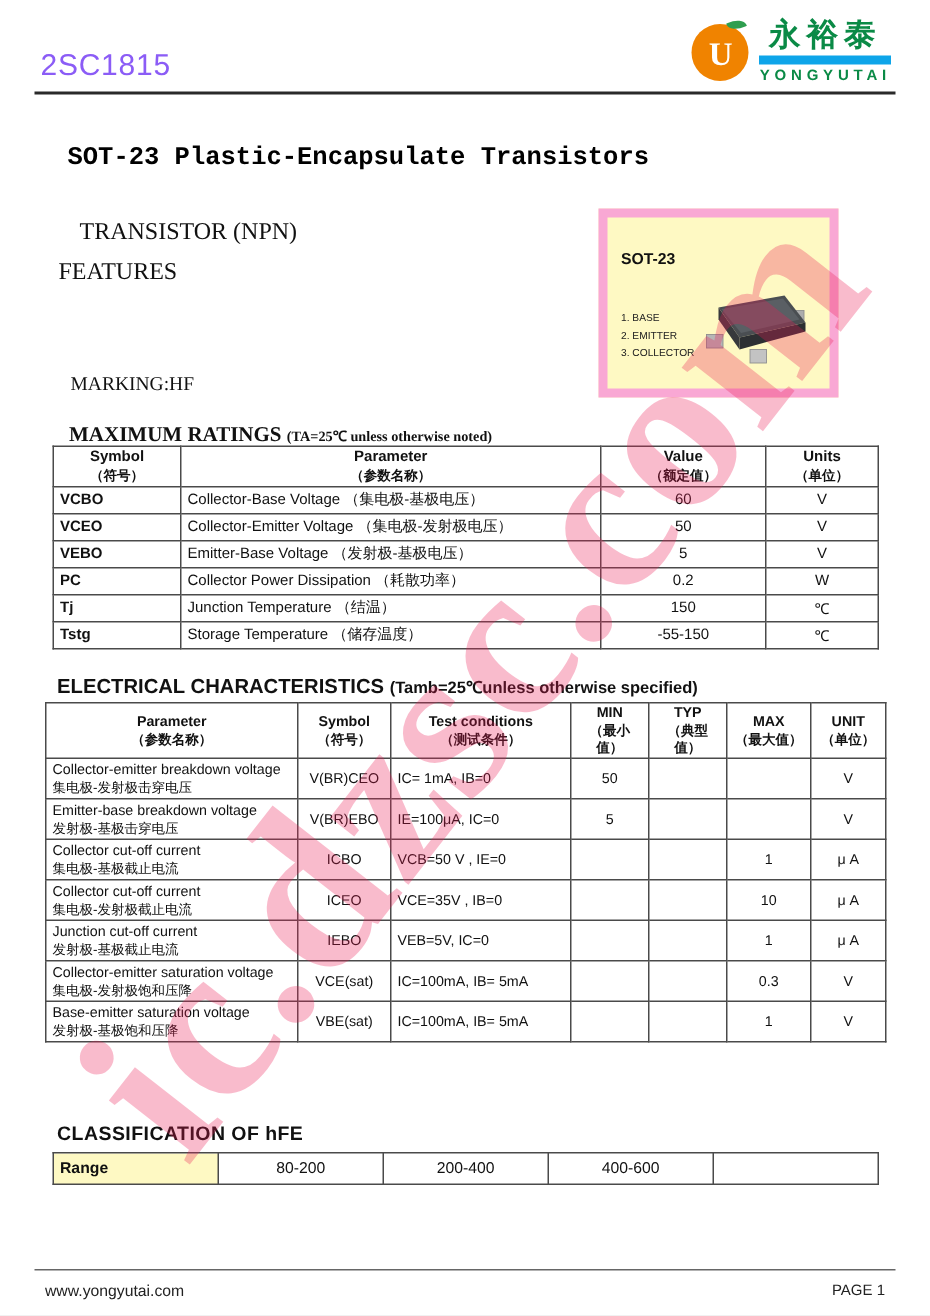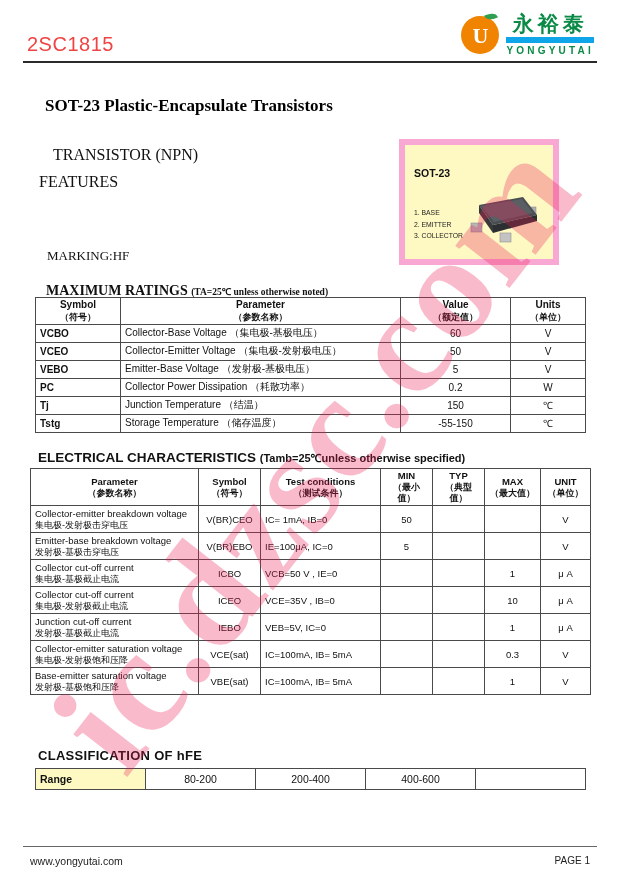--- a/index.html
+++ b/index.html
@@ -12,37 +12,37 @@
   
   .watermark {
     position:absolute; left:-135px; top:368px; width:900px;
     text-align:center; transform:rotate(-52deg);
     font-family:"Liberation Serif", serif;
     font-size:150px; font-weight:bold; letter-spacing:2px;
     color:rgba(236,30,85,0.30);
     pointer-events:none; z-index:9; white-space:nowrap;
   }
   
-  .part-number { position:absolute; top:33px; left:27px; font-size:20px; letter-spacing:0.5px; color:#ef4444; }
+  .part-number { position:absolute; top:33px; left:27px; font-size:20px; letter-spacing:0.5px; color:#8b5cf6; }
   .header-rule { position:absolute; top:61px; left:23px; width:574px; border-top:2px solid #2a2a2a; }
   .logo { position:absolute; top:13px; right:26px; display:flex; align-items:center; gap:7px; }
   .logo-mark {
     position:relative; width:38px; height:38px; border-radius:50%;
     background:#f08300; display:flex; align-items:center; justify-content:center;
   }
   .logo-mark .u { color:#fff; font-weight:bold; font-size:22px; font-family:"Liberation Serif",serif; transform:translateY(1px); }
   .logo-leaf {
     position:absolute; top:-3px; right:2px; width:12px; height:7px;
     background:#2e9e4f; border-radius:0 90% 0 90%; transform:rotate(-25deg);
   }
   .logo-text { display:flex; flex-direction:column; align-items:center; }
   .logo-cn { color:#0a8a46; font-size:21px; font-weight:bold; letter-spacing:4px; line-height:1; }
   .logo-en { color:#0a8a46; font-size:10px; font-weight:bold; letter-spacing:3.2px; margin-top:3px; border-top:6px solid #0ea5e9; padding-top:2px; }
   
-  .doc-title { position:absolute; top:96px; left:45px; font-family:Liberation Serif, serif; font-weight:bold; font-size:17px; color:#000; }
+  .doc-title { position:absolute; top:96px; left:45px; font-family:Liberation Mono, monospace; font-weight:bold; font-size:17px; color:#000; }
   .transistor-type { position:absolute; top:146px; left:53px; font-family:"Liberation Serif",serif; font-size:16px; }
   .features-label { position:absolute; top:173px; left:39px; font-family:"Liberation Serif",serif; font-size:16px; }
   .marking { position:absolute; top:248px; left:47px; font-family:"Liberation Serif",serif; font-size:13px; }
   
   .package-box { position:absolute; top:139px; left:399px; width:160px; height:126px; border:6px solid #f9a8d4; background:#fef9c3; }
   .package-label { position:absolute; top:22px; left:9px; font-size:10.5px; font-weight:bold; }
   .package-pins { position:absolute; left:9px; bottom:18px; font-size:6.8px; line-height:1.65; color:#222; }
   .package-art { position:absolute; right:8px; top:48px; }
   
   .mr-heading { position:absolute; top:283px; left:46px; font-family:"Liberation Serif",serif; font-weight:bold; font-size:14px; }

